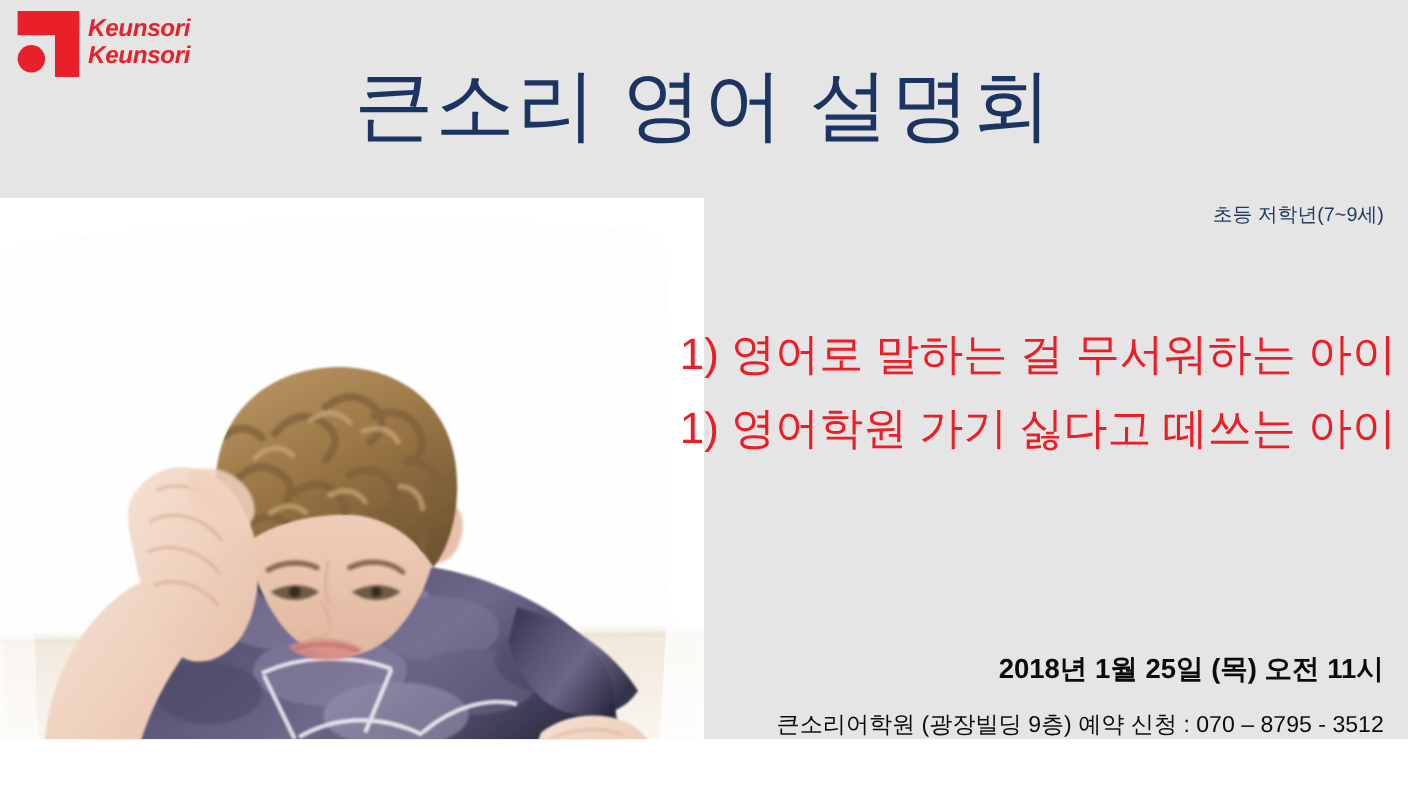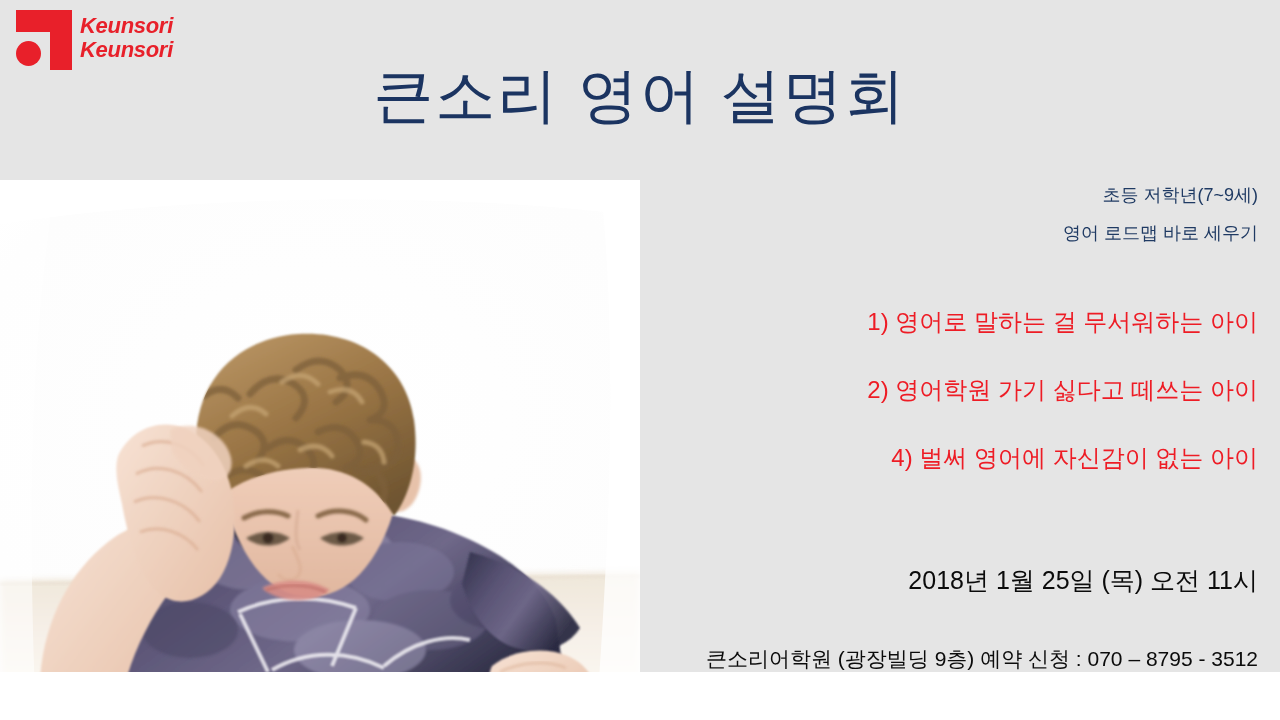--- a/index.html
+++ b/index.html
@@ -75,21 +75,21 @@
   }
 
   
   #title {
     position: absolute;
     left: 250px;
     top: 52px;
     width: 780px;
     text-align: center;
     color: #1B3461;
-    font-size: 60px;
+    font-size: 72px;
     line-height: 88px;
     font-weight: 400;
     letter-spacing: 2px;
     white-space: nowrap;
   }
 
   
   #photo {
     position: absolute;
     left: 0px;
@@ -118,36 +118,37 @@
     line-height: 38px;
     white-space: nowrap;
   }
   #bullets {
     position: absolute;
     right: 22px;
     top: 288px;
     width: 640px;
     text-align: right;
     color: #EE1C25;
-    font-size: 24px;
+    font-size: 40px;
     line-height: 68px;
     white-space: nowrap;
   }
   #bullets .bullet-line {
     display: block;
   }
   #datetime {
     position: absolute;
     right: 22px;
-    top: 564px;
+    top: 592px;
     text-align: left;
     color: #0B0B0B;
     font-size: 25px;
     line-height: 32px;
     white-space: nowrap;
+    font-weight: bold;
   }
   #contact {
     position: absolute;
     right: 22px;
     top: 645px;
     text-align: center;
     color: #0B0B0B;
     font-size: 21px;
     line-height: 28px;
     white-space: nowrap;
@@ -401,26 +402,24 @@
         <rect x="0" y="0" width="640" height="540" fill="none"></rect>
         <path d="M0 0 L640 0 L640 36 C430 10 190 16 0 44 Z" fill="#ffffff" opacity="0.95"></path>
         <path d="M0 0 L56 0 C34 140 26 300 36 540 L0 540 Z" fill="#ffffff" opacity="0.55"></path>
         <path d="M640 0 L640 540 L596 540 C612 330 616 150 600 0 Z" fill="#ffffff" opacity="0.75"></path>
       </g>
     </svg>
   </div>
 
   <div id="subtitle">
     <div>초등 저학년(7~9세)</div>
-    <div>영어 로드맵 바로 세우기</div>
   </div>
 
   <div id="bullets">
     <span class="bullet-line">1) 영어로 말하는 걸 무서워하는 아이</span>
-    <span class="bullet-line">2) 영어학원 가기 싫다고 떼쓰는 아이</span>
-    <span class="bullet-line">4) 벌써 영어에 자신감이 없는 아이</span>
+    <span class="bullet-line">1) 영어학원 가기 싫다고 떼쓰는 아이</span>
   </div>
 
   <div id="datetime">2018년  1월  25일 (목)  오전 11시</div>
 
   <div id="contact">큰소리어학원 (광장빌딩 9층)  예약 신청 : 070 – 8795 - 3512</div>
 
 </div>
 
 </body></html>

